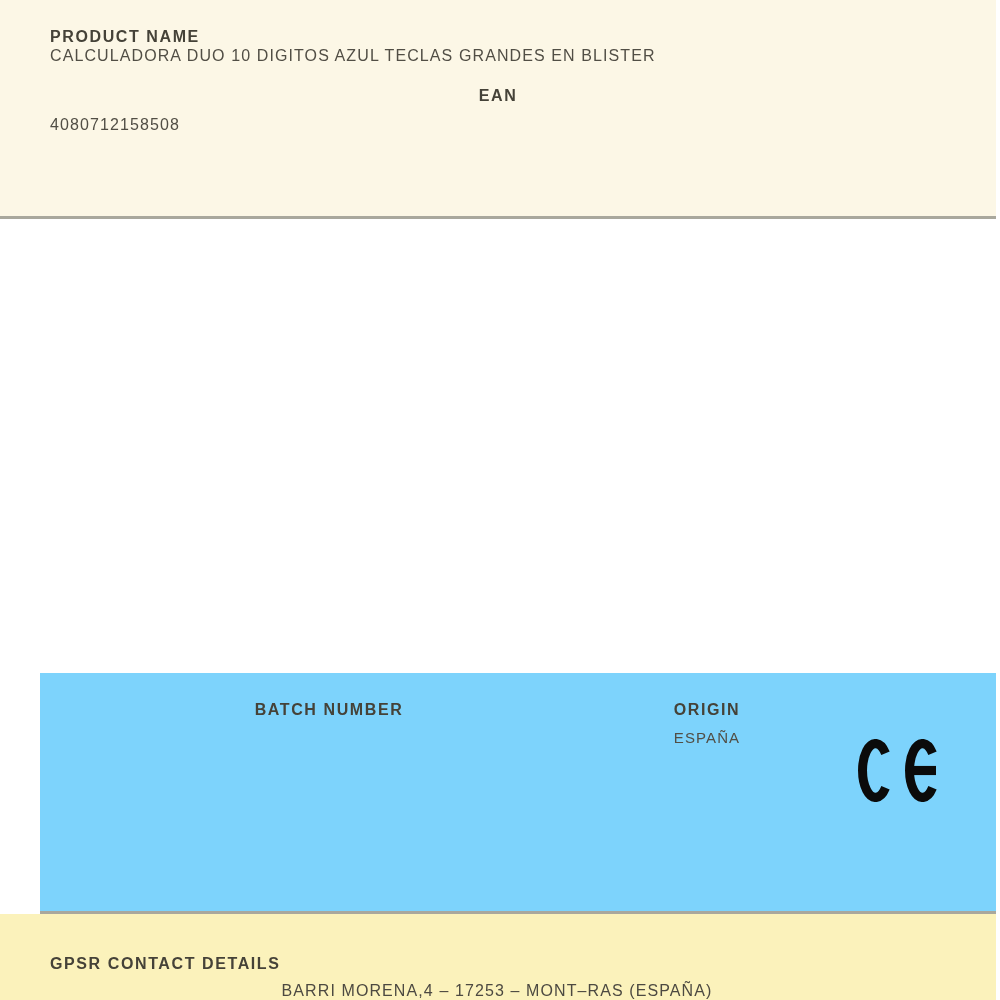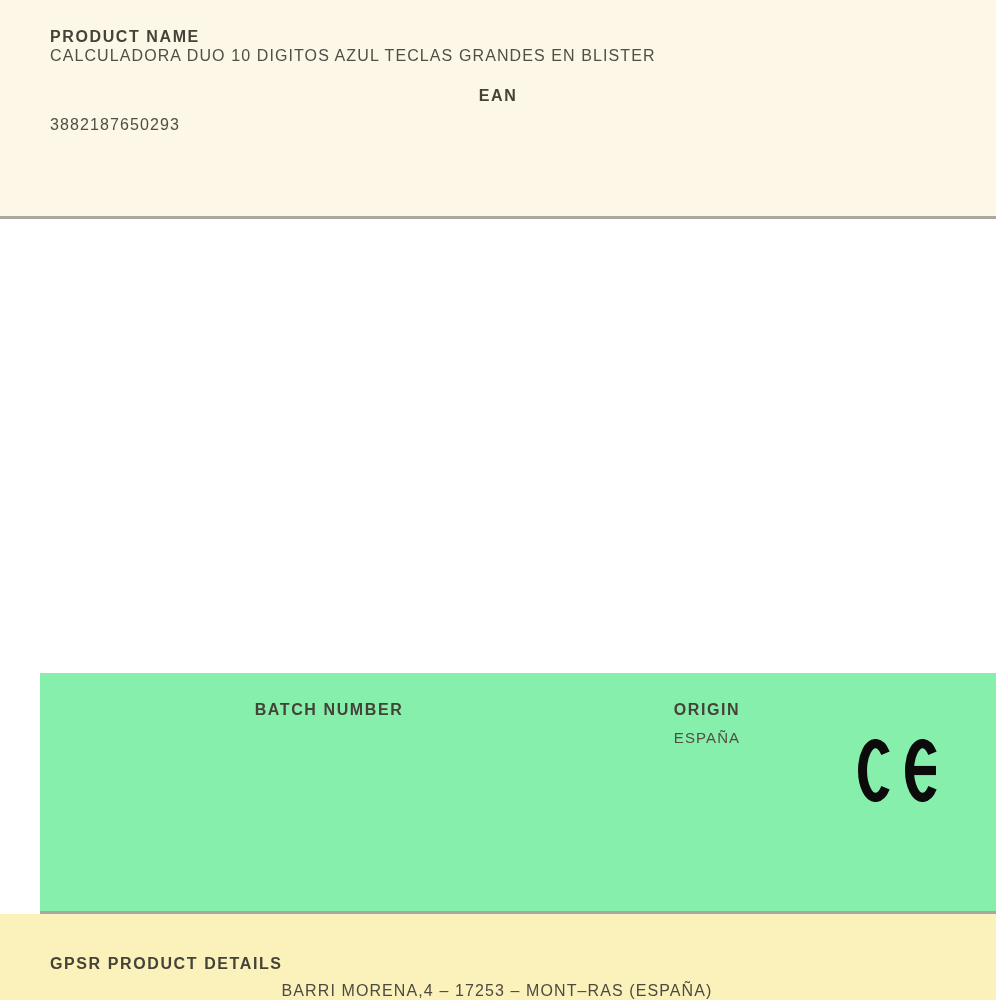--- a/index.html
+++ b/index.html
@@ -44,21 +44,21 @@
 
   
   .image-area {
     background: #ffffff;
     height: 457px;
   }
 
   
   .details-section {
     position: relative;
-    background: #86efac;
+    background: #7dd3fc;
     height: 243px;
     border-bottom: 3px solid #A9A89D;
     margin-left: 40px;
   }
   .details-grid {
     display: grid;
     grid-template-columns: 1fr 1fr;
     row-gap: 53px;
     padding: 27px 100px 0 100px;
   }
@@ -94,21 +94,21 @@
 </style>
 </head>
 <body>
 
 <div class="page">
 
   <section class="product-section">
     <div class="field-label">PRODUCT NAME</div>
     <div class="field-value name-value">CALCULADORA DUO 10 DIGITOS AZUL TECLAS GRANDES EN BLISTER</div>
     <div class="field-label ean-label">EAN</div>
-    <div class="field-value ean-value">3882187650293</div>
+    <div class="field-value ean-value">4080712158508</div>
   </section>
 
   <section class="image-area"></section>
 
   <section class="details-section">
     <div class="details-grid">
       <div class="detail-field">
         <div class="field-label">BATCH NUMBER</div>
         <div class="field-value"></div>
       </div>
@@ -123,17 +123,17 @@
 
         <path d="M 27.5 14.0 A 13 26.5 0 1 0 27.5 48.0" fill="none" stroke="#0B0B0B" stroke-width="9" stroke-linecap="butt"></path>
 
         <path d="M 74.5 14.0 A 13 26.5 0 1 0 74.5 48.0" fill="none" stroke="#0B0B0B" stroke-width="9" stroke-linecap="butt"></path>
         <path d="M 52 31 L 78 31" fill="none" stroke="#0B0B0B" stroke-width="9" stroke-linecap="butt"></path>
       </svg>
     </div>
   </section>
 
   <section class="gpsr-section">
-    <div class="field-label">GPSR PRODUCT DETAILS</div>
+    <div class="field-label">GPSR CONTACT DETAILS</div>
     <div class="gpsr-address">BARRI MORENA,4 – 17253 – MONT–RAS (ESPAÑA)</div>
   </section>
 
 </div>
 
 </body></html>

